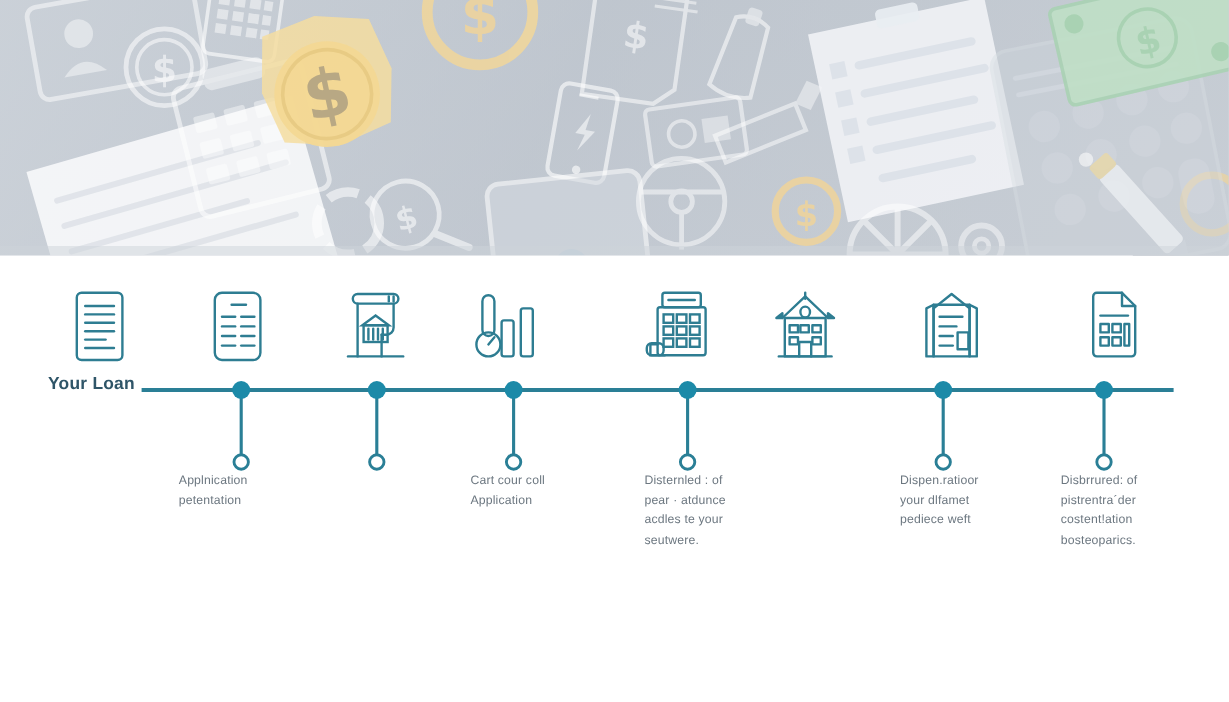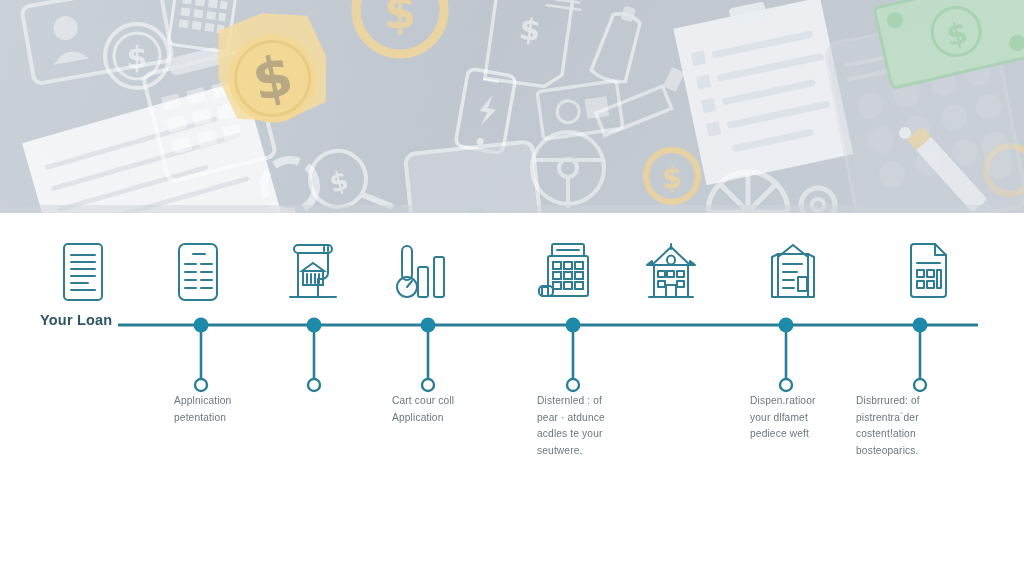--- a/index.html
+++ b/index.html
@@ -459,30 +459,30 @@
 
       <g>
         <line x1="920" y1="112" x2="920" y2="167" stroke="#2a7f96" stroke-width="2.6"></line>
         <circle cx="920" cy="112" r="7.5" fill="#1c8aa8"></circle>
         <circle cx="920" cy="172" r="6" fill="#ffffff" stroke="#2a7f96" stroke-width="2.4"></circle>
       </g>
     </svg>
 
     <div class="tl-label" style="top:99px">Your Loan</div>
 
-    <div class="step-caption" style="left:174px; top:180px">Applnication
+    <div class="step-caption" style="left:149px; top:180px">Applnication
 petentation</div>
     <div class="step-caption" style="left:392px; top:180px">Cart  cour coll
 Application</div>
     <div class="step-caption" style="left:537px; top:180px">Disternled : of
 pear · atdunce
 acdles te your
 seutwere.</div>
     <div class="step-caption" style="left:750px; top:180px">Dispen.ratioor
 your dlfamet
 pediece weft</div>
-    <div class="step-caption" style="left:856px; top:180px">Disbrrured: of
+    <div class="step-caption" style="left:884px; top:180px">Disbrrured: of
 pistrentra´der
 costent!ation
 bosteoparics.</div>
 
   </div>
 </div>
 
 </body></html>

